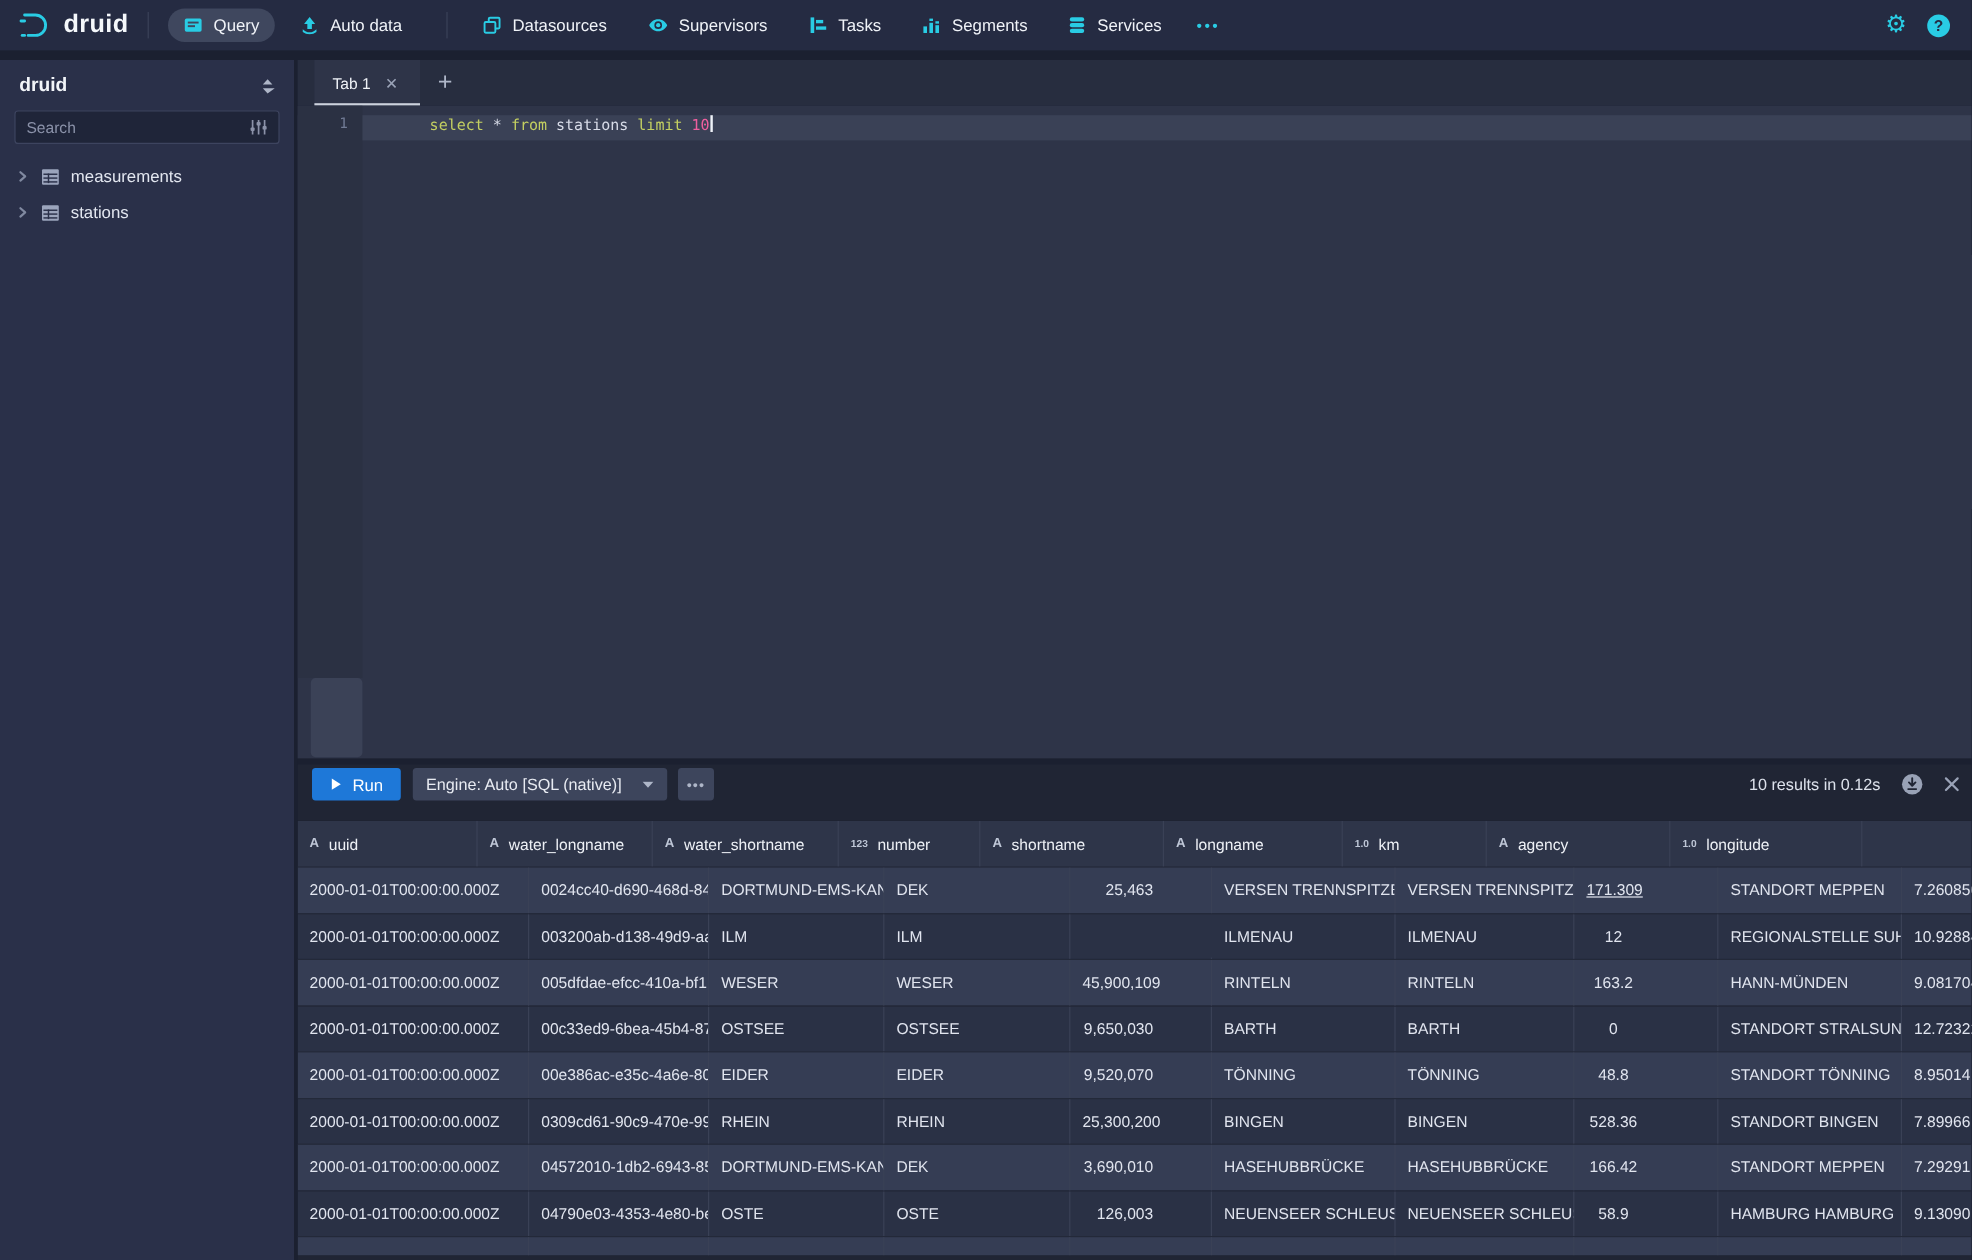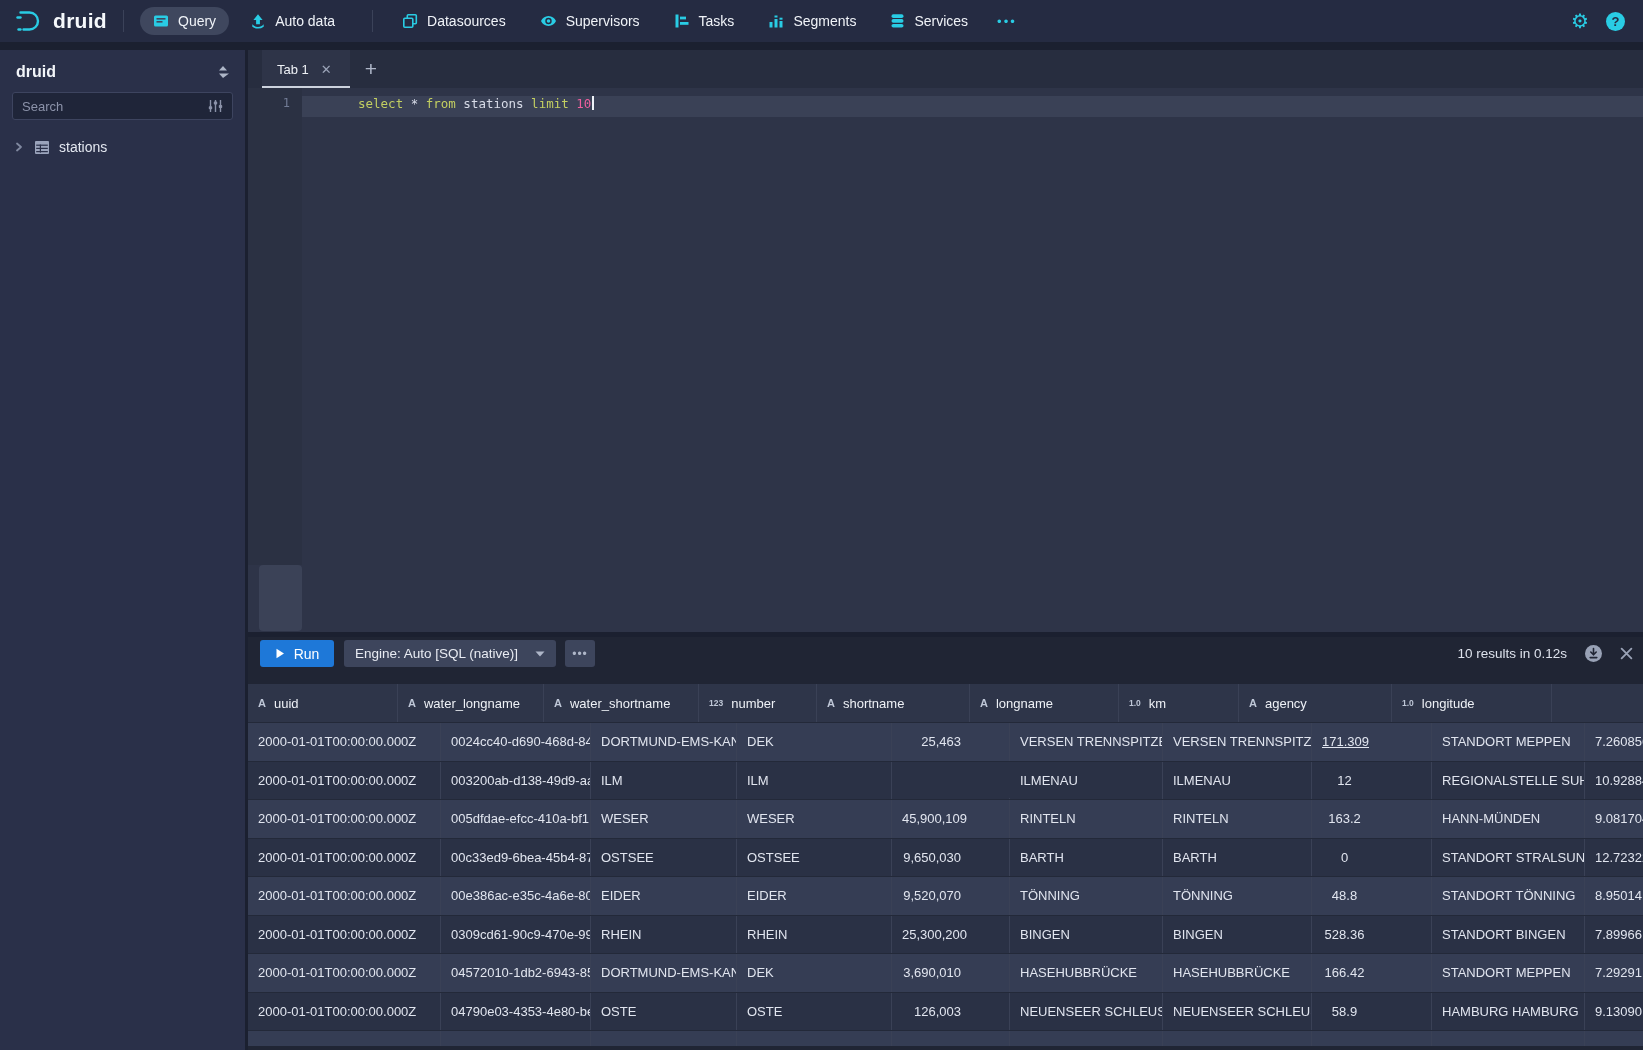--- a/index.html
+++ b/index.html
@@ -216,20 +216,37 @@
         </span>
         <span class="tree-tico">
           <svg width="16" height="15" viewBox="0 0 16 15">
             <rect x="1" y="1" width="14" height="13" rx="1" fill="currentColor"></rect>
             <rect x="2.2" y="4.6" width="11.6" height="1.2" fill="#2a3049"></rect>
             <rect x="2.2" y="7.8" width="11.6" height="1.2" fill="#2a3049"></rect>
             <rect x="2.2" y="11" width="11.6" height="1.2" fill="#2a3049"></rect>
             <rect x="5.8" y="4.6" width="1.2" height="8" fill="#2a3049"></rect>
           </svg>
         </span>
+        <span class="tree-label">measurements</span>
+      </div>
+      <div class="tree-row">
+        <span class="tree-chev">
+          <svg width="10" height="10" viewBox="0 0 10 10" fill="none" stroke="currentColor" stroke-width="1.8" stroke-linecap="round" stroke-linejoin="round">
+            <path d="M3 1.5 7 5 3 8.5"></path>
+          </svg>
+        </span>
+        <span class="tree-tico">
+          <svg width="16" height="15" viewBox="0 0 16 15">
+            <rect x="1" y="1" width="14" height="13" rx="1" fill="currentColor"></rect>
+            <rect x="2.2" y="4.6" width="11.6" height="1.2" fill="#2a3049"></rect>
+            <rect x="2.2" y="7.8" width="11.6" height="1.2" fill="#2a3049"></rect>
+            <rect x="2.2" y="11" width="11.6" height="1.2" fill="#2a3049"></rect>
+            <rect x="5.8" y="4.6" width="1.2" height="8" fill="#2a3049"></rect>
+          </svg>
+        </span>
         <span class="tree-label">stations</span>
       </div>
     </div>
 </div>
 
 <div class="main">
 
   <div class="tabbar">
     <div class="tab">
       <span class="tab-label">Tab 1</span>

